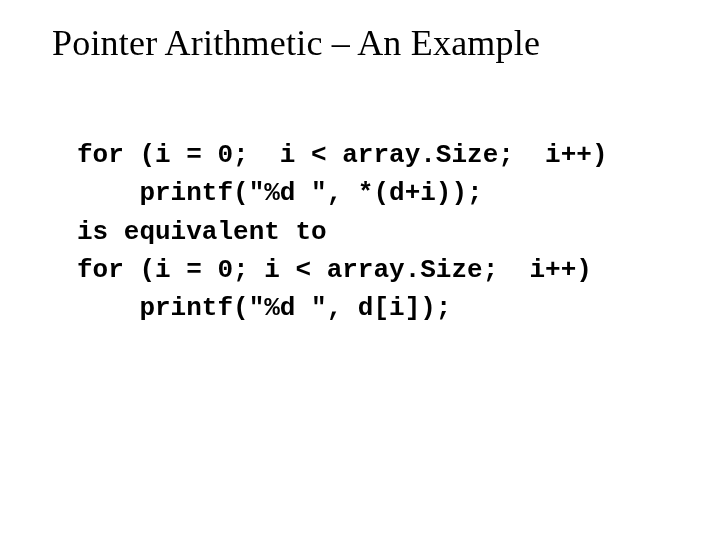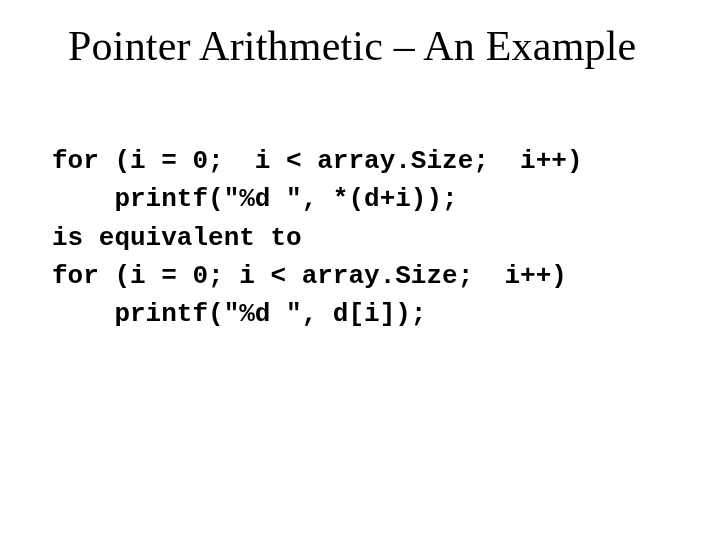--- a/index.html
+++ b/index.html
@@ -12,32 +12,33 @@
   }
   .slide {
     width: 720px;
     height: 540px;
     box-sizing: border-box;
     padding: 22px 40px 0 52px;
     font-family: "Times New Roman", Times, serif;
     color: #000;
   }
   .title {
-    font-size: 42px;
+    font-size: 36px;
     font-weight: 400;
     letter-spacing: 0.2px;
-    margin: 0 0 34px 16px;
+    margin: 0 0 34px 0;
     white-space: nowrap;
   }
   .code {
     font-family: "Courier New", Courier, monospace;
     font-size: 26px;
     font-weight: bold;
     line-height: 1.47;
     white-space: pre;
+    margin-left: 25px;
   }
 </style>
 </head>
 <body>
 
 <div class="slide">
   <h1 class="title">Pointer Arithmetic – An Example</h1>
   <div class="code">
 <span>for (i = 0;  i &lt; array.Size;  i++)</span>
 <span>    printf("%d ", *(d+i));</span>

